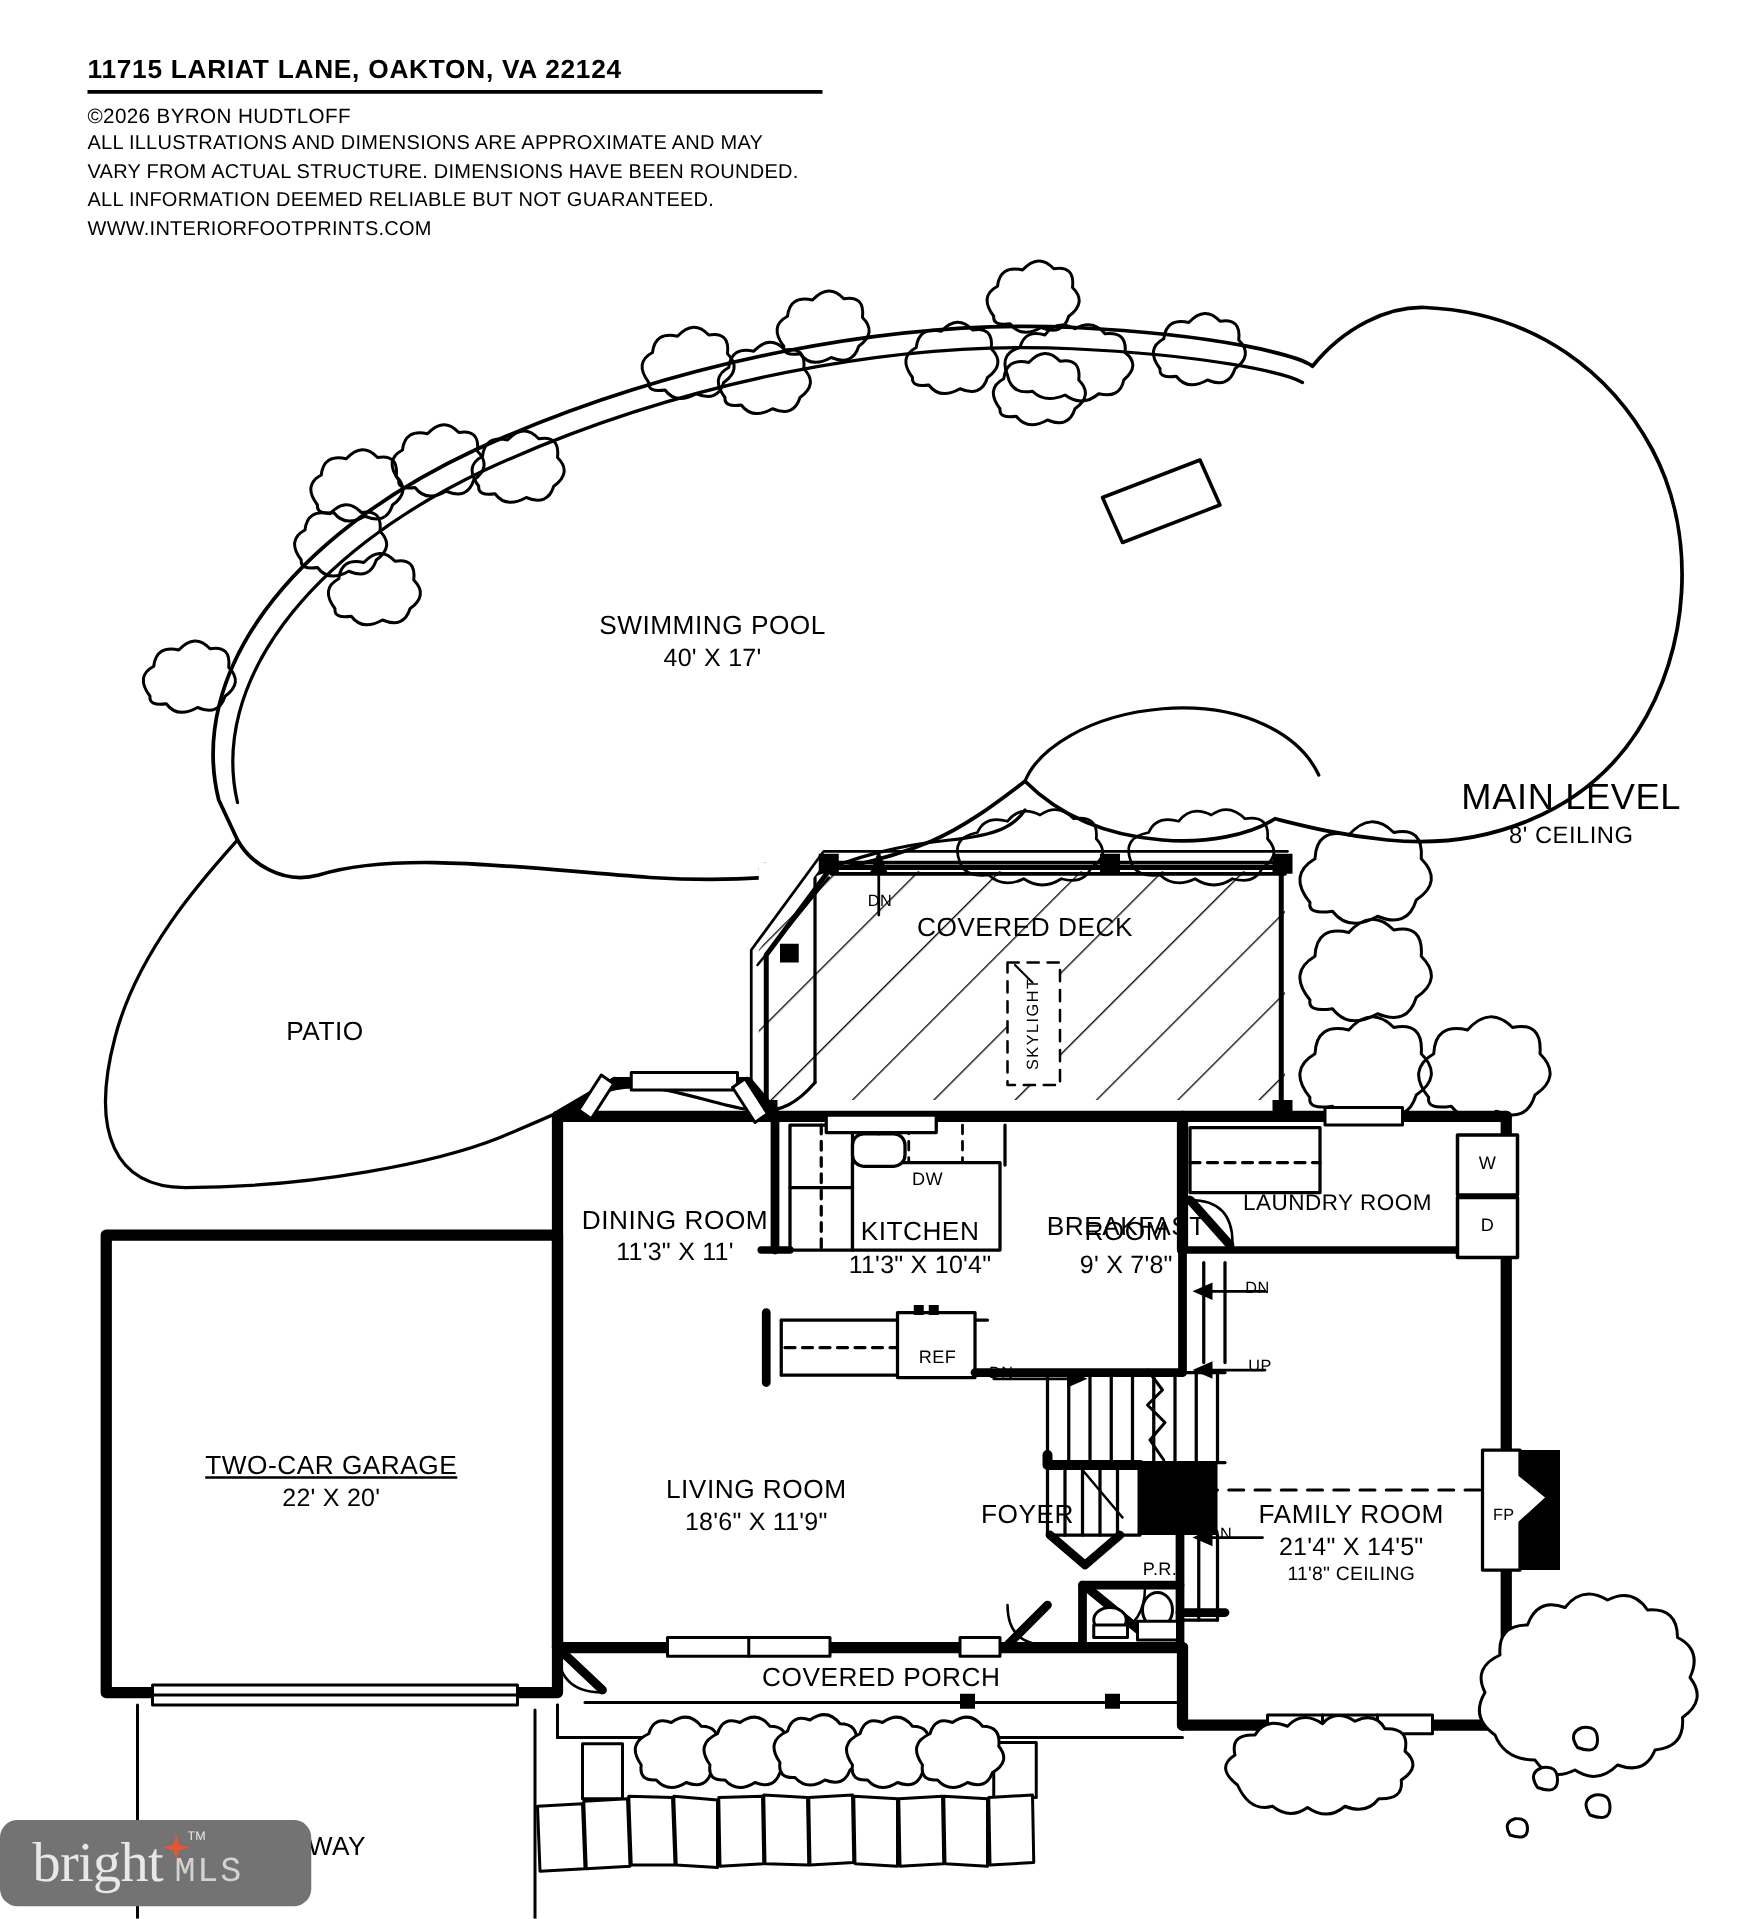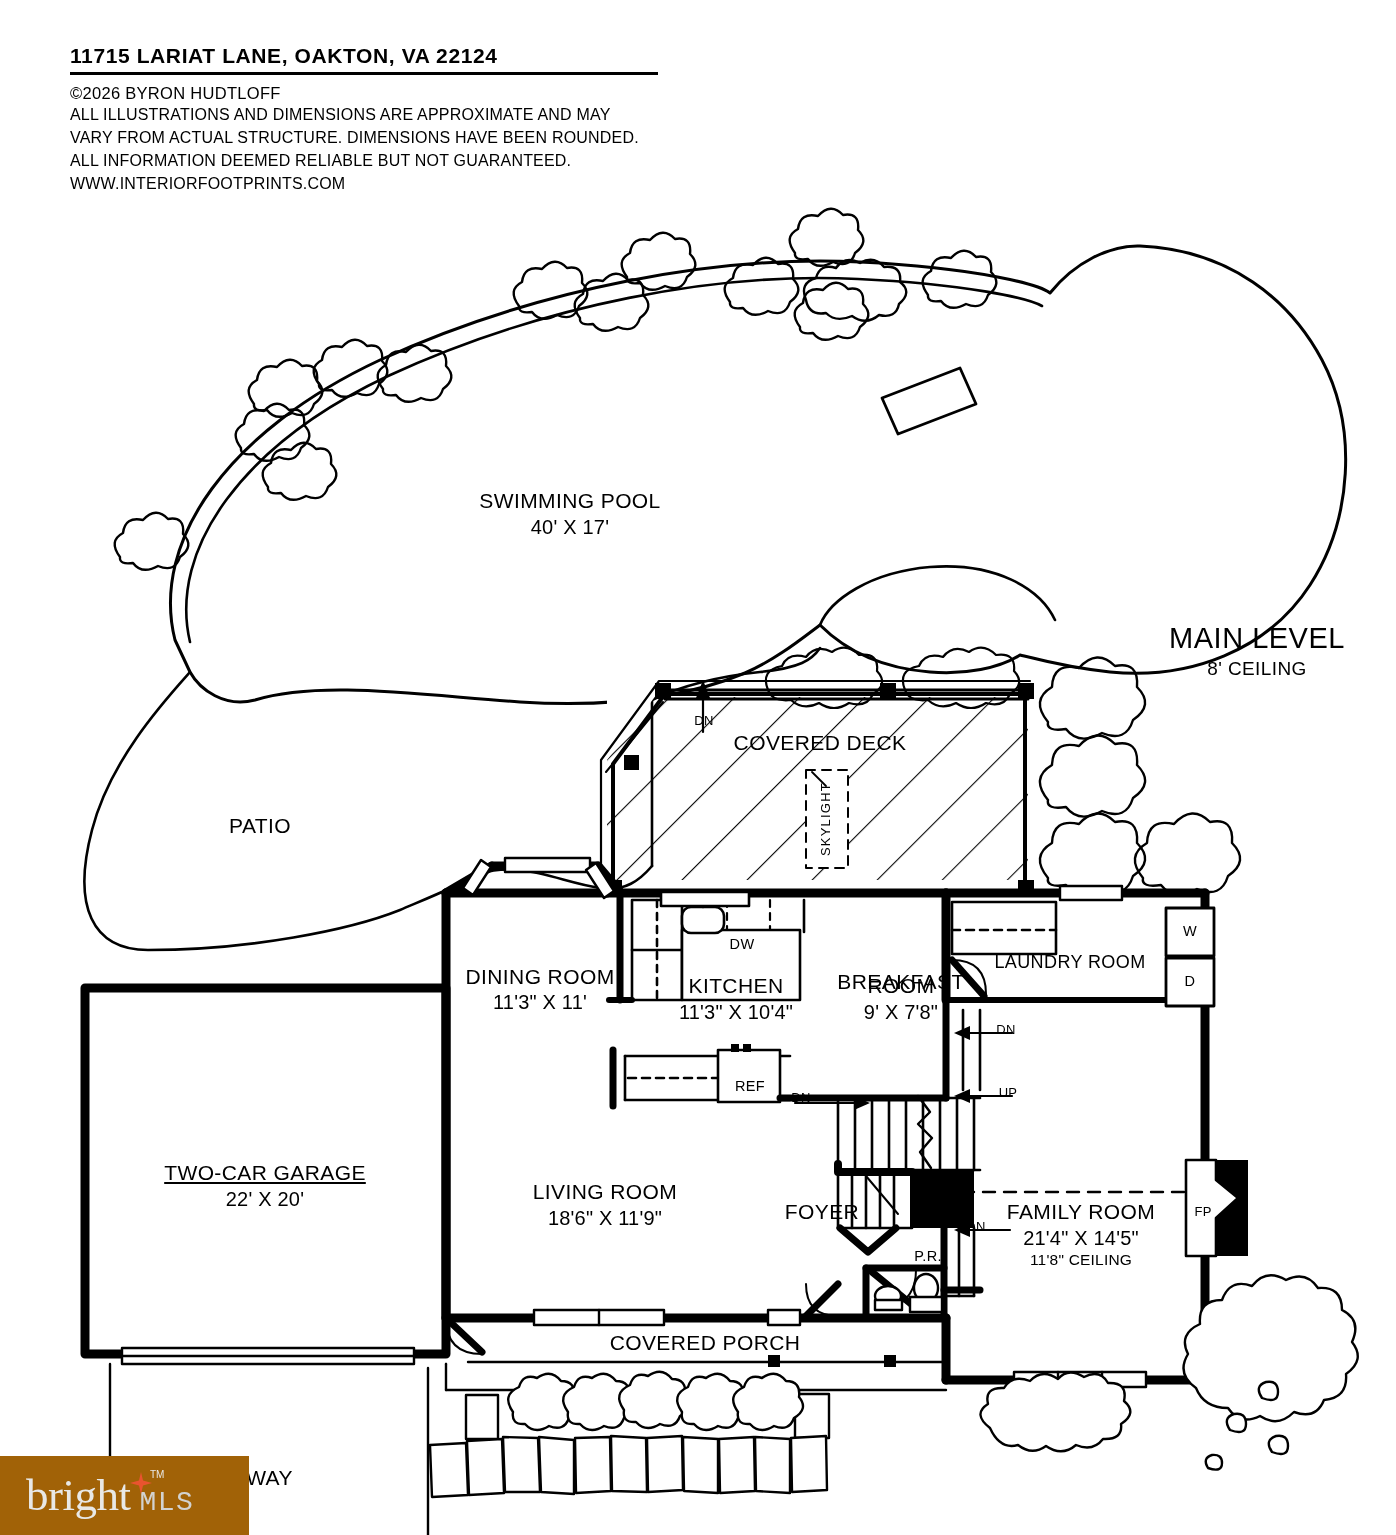--- a/index.html
+++ b/index.html
@@ -26,22 +26,22 @@
   .lbl{position:absolute;text-align:center;white-space:nowrap;
        font-family:"Liberation Sans","DejaVu Sans",sans-serif;}
   .rm-name{font-size:21px;letter-spacing:.4px;line-height:1.18;}
   .rm-dim{font-size:20px;letter-spacing:.2px;line-height:1.2;}
   .rm-ceil{font-size:15.5px;letter-spacing:.2px;}
   .tiny{font-size:13px;letter-spacing:.3px;}
   .tiny2{font-size:14.5px;letter-spacing:.3px;}
   .vert{writing-mode:vertical-rl;transform:rotate(180deg);font-size:13px;letter-spacing:1.2px;}
 
   
-  #wm{position:absolute;left:0px;top:1456px;width:249px;height:79px;
-      background:#a16207;display:flex;align-items:center;}
+  #wm{position:absolute;left:0px;top:1456px;width:249px;height:69px;
+      background:#737373;display:flex;align-items:center;border-radius:14px;}
   #wm-inner{position:relative;margin-left:26px;display:flex;align-items:baseline;}
   #wm-bright{font-family:"Liberation Serif","DejaVu Serif",serif;
              font-size:45px;color:#e8e8e6;letter-spacing:-.5px;line-height:1;}
   #wm-mls{font-family:Liberation Mono, monospace;
           font-size:28px;color:#d2d2d0;letter-spacing:1.5px;margin-left:9px;}
   #wm-star{position:absolute;left:104px;top:-1px;width:22px;height:22px;}
   #wm-tm{position:absolute;left:124px;top:-4px;font-size:10px;color:#e8e8e6;
          font-family:"Liberation Sans",sans-serif;}
 </style>
 </head>

